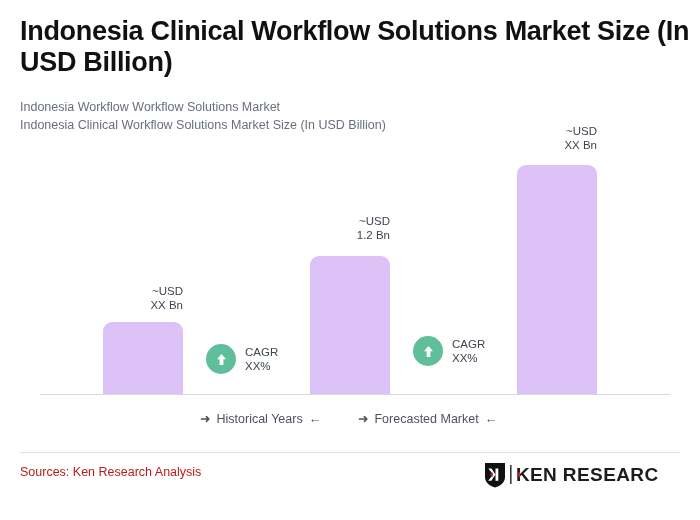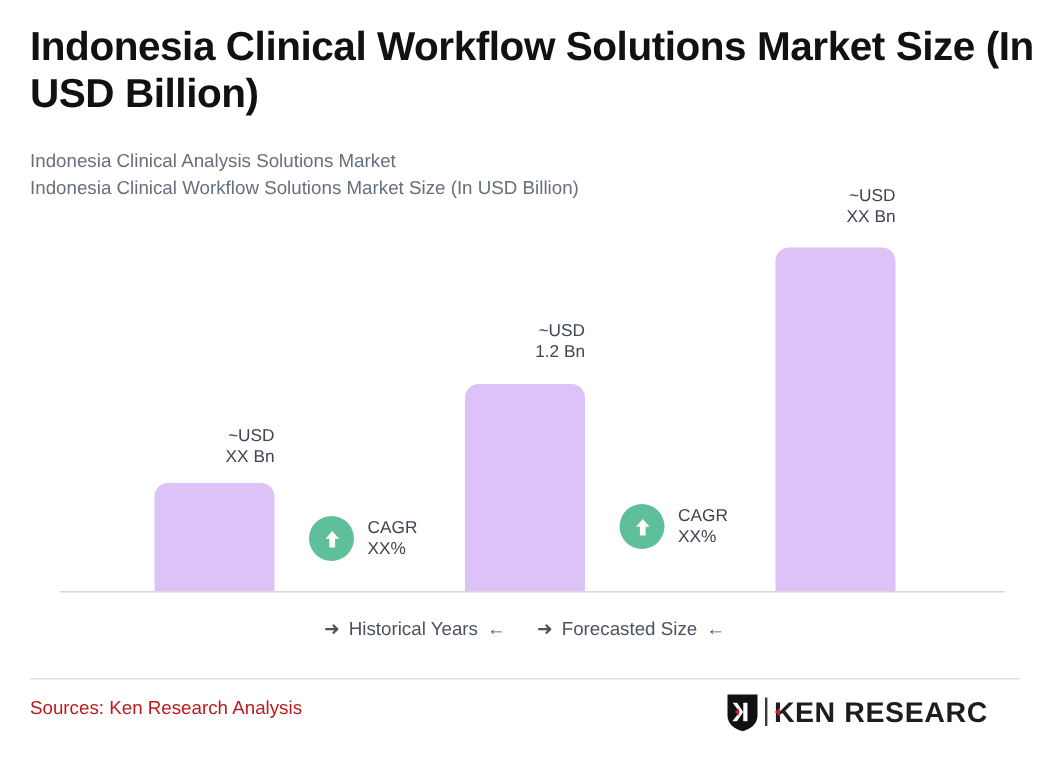--- a/index.html
+++ b/index.html
@@ -171,21 +171,21 @@
 </style>
 </head>
 <body>
 
 <div class="page">
 
   <div class="title">Indonesia Clinical Workflow Solutions Market Size (In
 USD Billion)</div>
 
   <div class="subtitle-block">
-    <div class="subtitle">Indonesia Clinical Analysis Solutions Market</div>
+    <div class="subtitle">Indonesia Workflow Workflow Solutions Market</div>
     <div class="subtitle">Indonesia Clinical Workflow Solutions Market Size (In USD Billion)</div>
   </div>
 
   <div class="chart">
 
     <div class="bar-label" style="left:103px; top:284px; width:80px;">~USD
 XX Bn</div>
     <div class="bar" style="left:103px; top:322px; width:80px; height:72px;"></div>
 
     <div class="cagr" style="left:206px; top:344px;">
@@ -212,25 +212,25 @@
 XX%</span>
     </div>
 
     <div class="bar-label" style="left:517px; top:124px; width:80px;">~USD
 XX Bn</div>
     <div class="bar" style="left:517px; top:165px; width:80px; height:229px;"></div>
 
     <div class="baseline"></div>
 
     <div class="years-row">
-      <div class="year-range" style="left:216px;">
+      <div class="year-range" style="left:200px;">
         <span class="arr">➜</span><span class="lbl">Historical Years</span><span class="arr">←</span>
       </div>
       <div class="year-range" style="left:358px;">
-        <span class="arr">➜</span><span class="lbl">Forecasted Size</span><span class="arr">←</span>
+        <span class="arr">➜</span><span class="lbl">Forecasted Market</span><span class="arr">←</span>
       </div>
     </div>
   </div>
 
   <div class="footer-divider"></div>
   <div class="sources">Sources: Ken Research Analysis</div>
 
   <div class="logo">
     <span class="logo-mark">
       <svg width="22" height="26" viewBox="0 0 22 26" aria-hidden="true">

